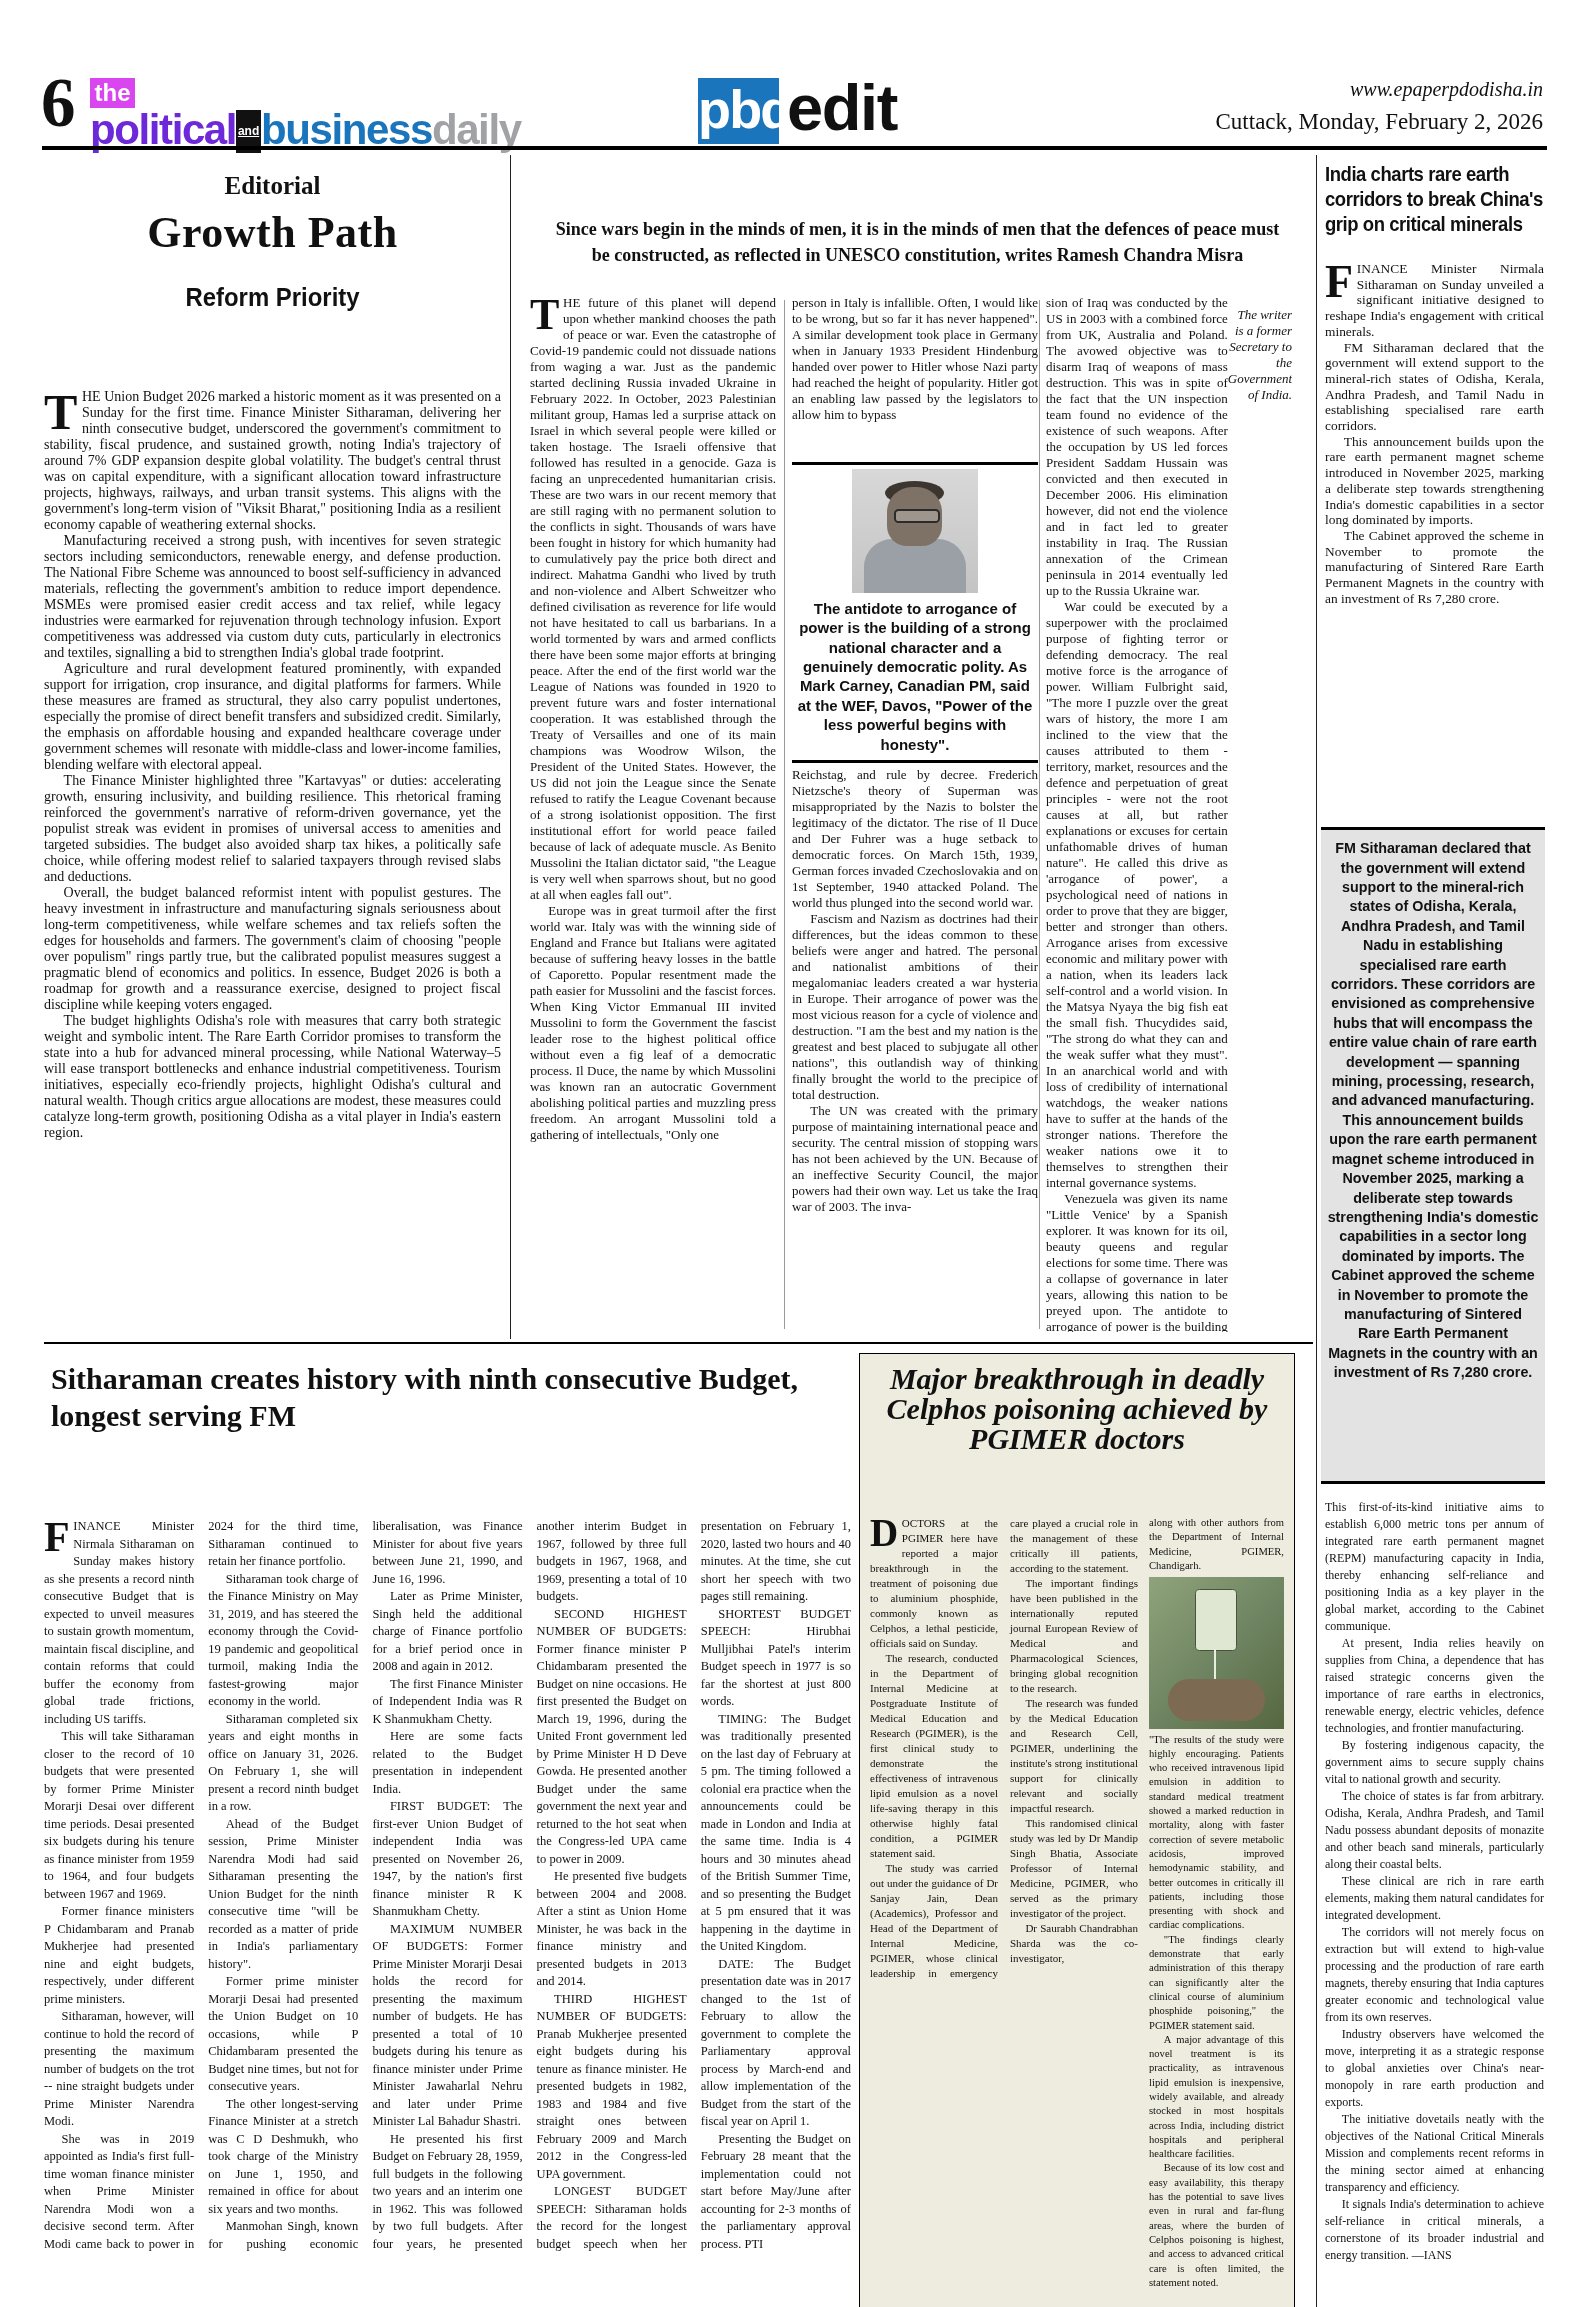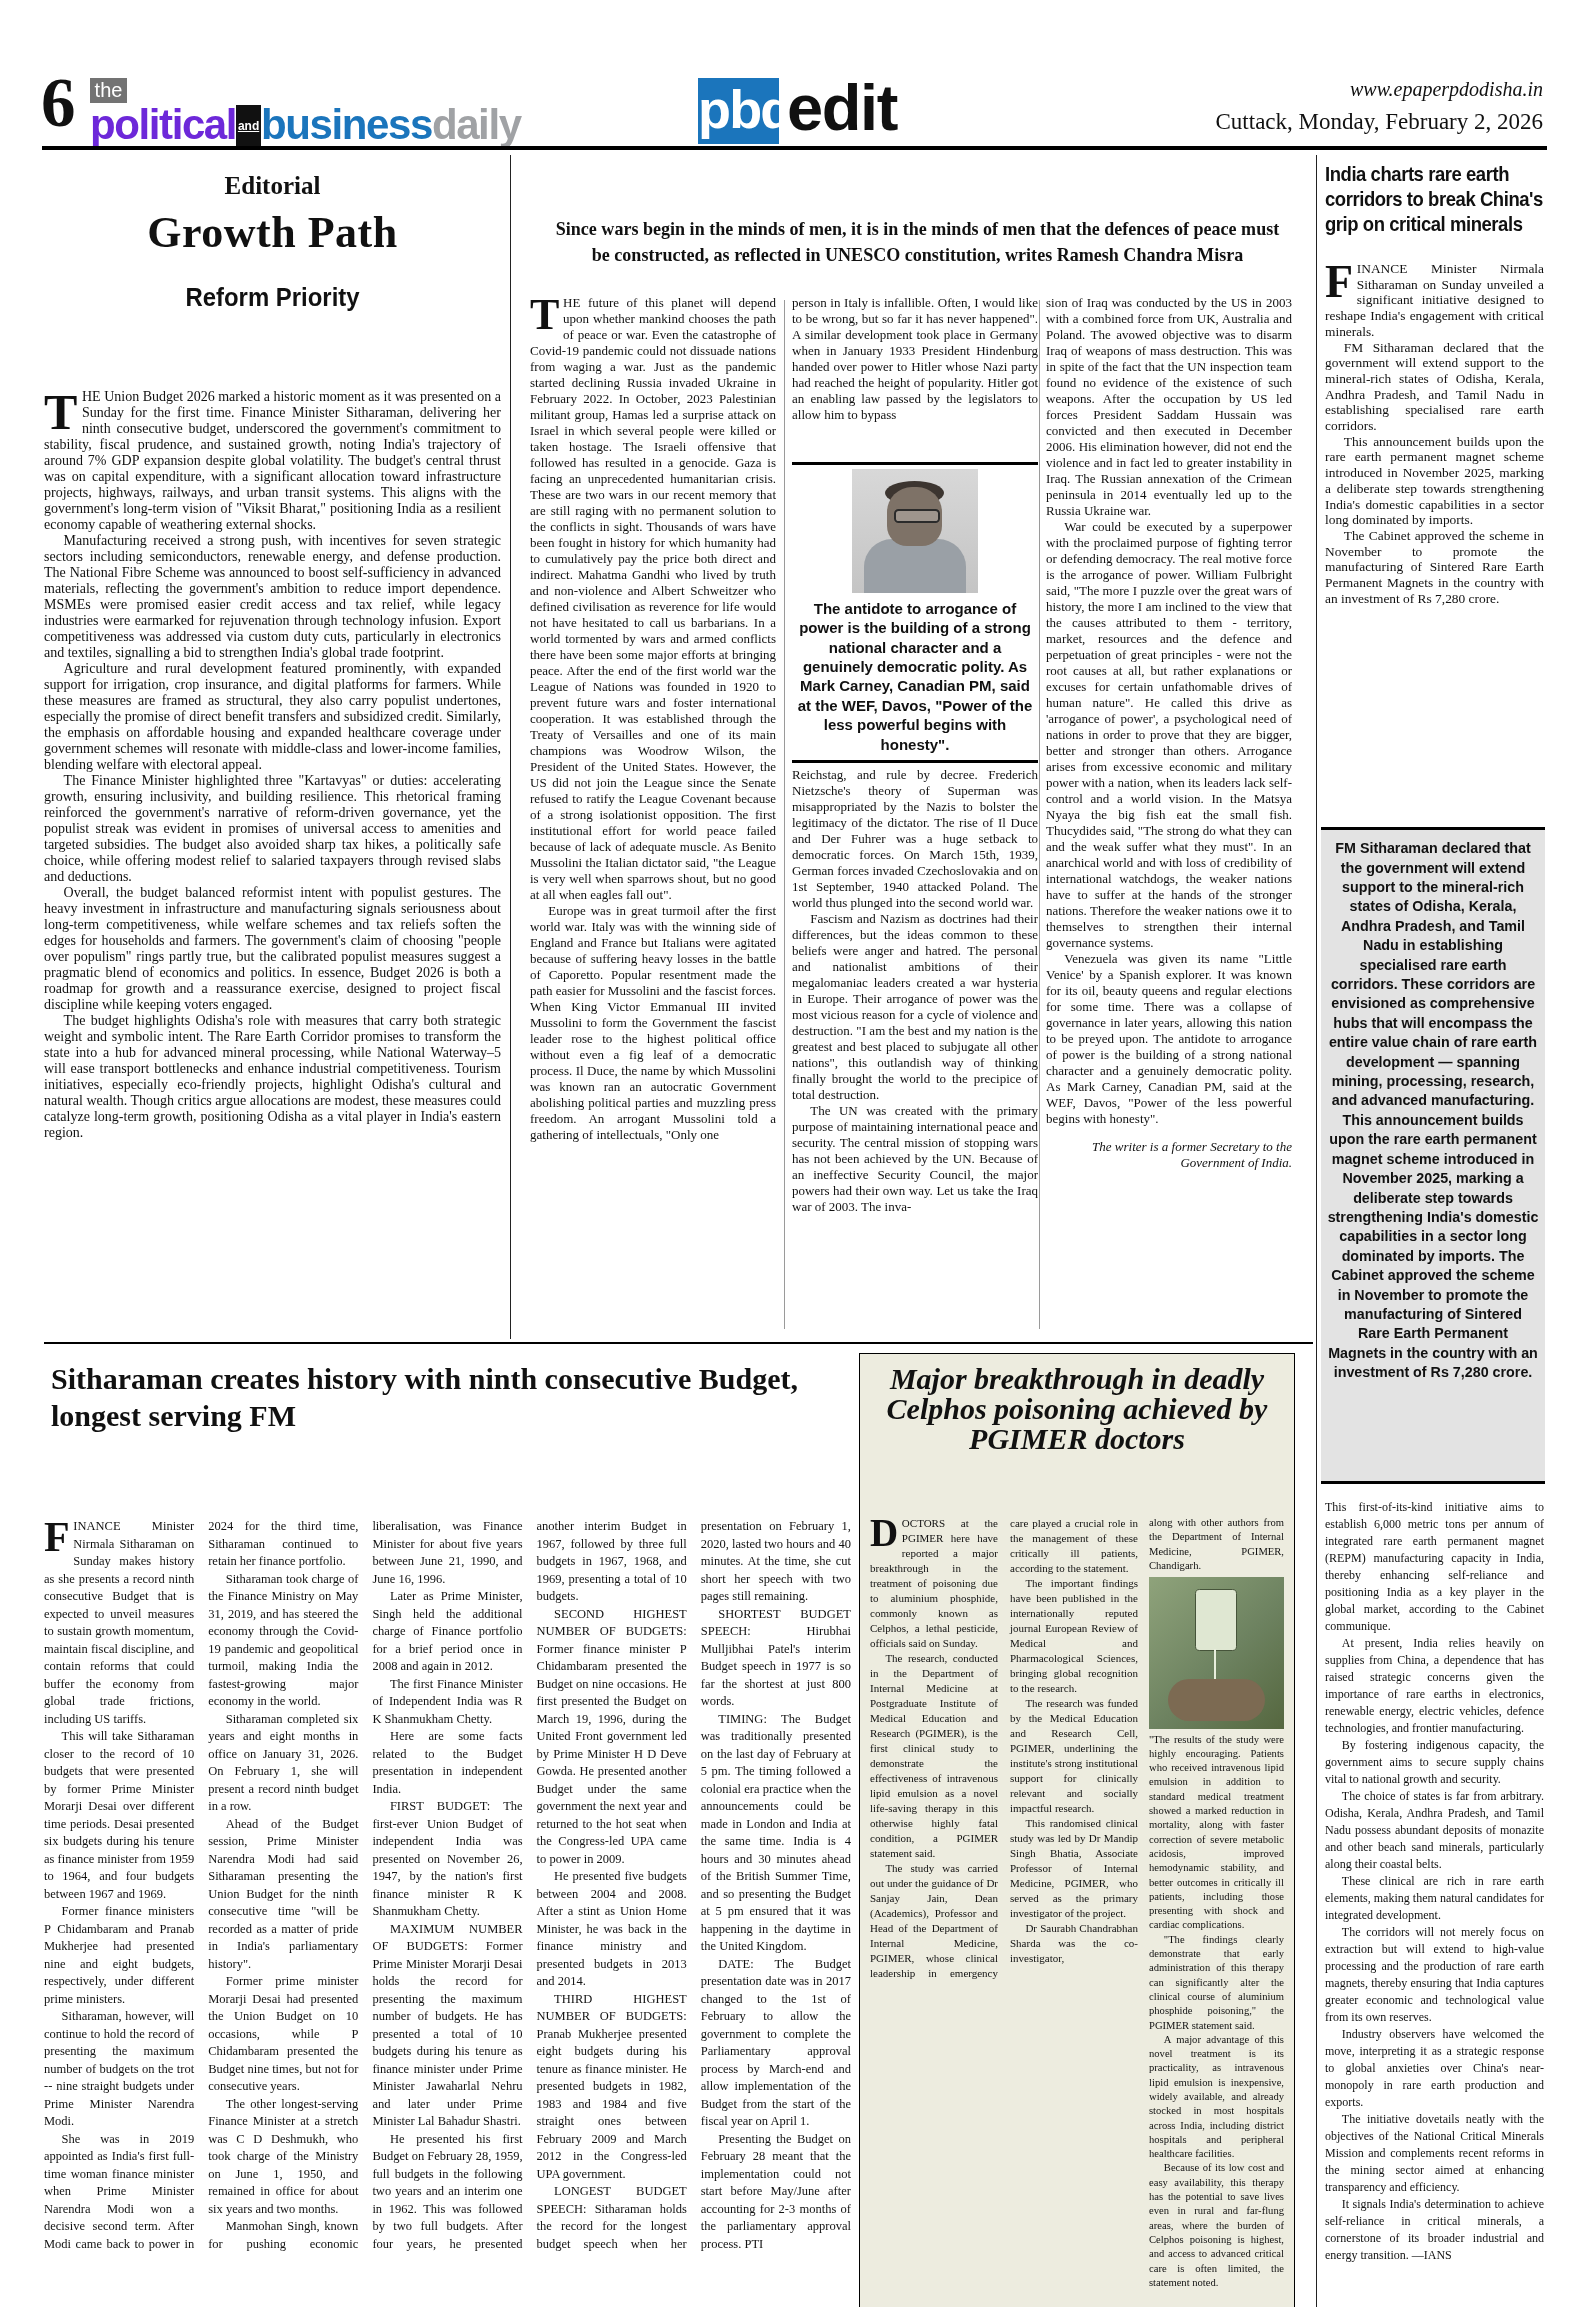--- a/index.html
+++ b/index.html
@@ -6,22 +6,22 @@
   #page{position:relative;width:1589px;height:2452px;background:#fff;color:#111;
         font-family:"Liberation Serif",serif;overflow:hidden;}
   .abs{position:absolute;}
   .sans{font-family:"Liberation Sans",sans-serif;}
   .just p{margin:0;text-align:justify;text-indent:1.4em;}
   .just p:first-child{text-indent:0;}
   .rule{background:#000;}
   
   #pageno{left:41px;top:69px;font-size:69px;line-height:69px;font-weight:bold;}
   #logo{left:90px;top:78px;width:295px;}
-  #logo .the{display:inline-block;background:#737373;color:#fff;font-weight:normal;
-       font-size:20px;padding:0.9px 4.6px;margin-bottom:0.9px;}
+  #logo .the{display:inline-block;background:#d946ef;color:#fff;font-weight:bold;
+       font-size:24px;padding:0.9px 4.6px;margin-bottom:0.9px;}
   #logo .row{font-size:42px;font-weight:bold;letter-spacing:-1.4px;line-height:42px;white-space:nowrap;}
   #logo .pol{color:#6d28d9;margin-top:31px;} #logo .and{display:inline-block;background:#111;color:#fff;
        font-size:12px;padding:0.5px 1.8px;vertical-align:8.3px;letter-spacing:0;text-decoration:underline;}
   #logo .bus{color:#1b75bc;} #logo .dai{color:#a0a2a5;font-weight:bold;}
   #pbdbox{left:698px;top:78px;width:81px;height:66px;background:#1b75bc;color:#fff;
        font-weight:bold;font-size:54px;line-height:62px;text-align:center;letter-spacing:-1.8px;}
   #editword{left:787px;top:73px;font-size:65px;line-height:69px;font-weight:bold;letter-spacing:-1.4px;}
   #site{right:46px;top:78px;font-style:italic;font-size:20px;text-align:right;}
   #dateline{right:46px;top:109px;font-size:23px;text-align:right;}
   #hrule{left:42px;top:146px;width:1505px;height:3.7px;}
@@ -31,21 +31,21 @@
   #ed-sub{left:44px;top:282px;width:457px;text-align:center;font-size:26px;font-weight:bold;
           transform:scaleX(.92);transform-origin:center;}
   #ed-body{left:44px;top:389px;width:457px;height:944px;font-size:14px;line-height:16px;overflow:hidden;}
   #ed-body p:first-child::first-letter{float:left;font-size:50px;line-height:40px;padding:2.8px 4.6px 0 0;font-weight:bold;}
   #div1{left:510px;top:155px;width:1.4px;height:1184px;background:#222;}
   
   #lead-title{left:521px;top:158px;width:791px;text-align:center;font-size:39px;font-weight:600;}
   #lead-stand{left:531px;top:216px;width:773px;text-align:center;font-size:19px;line-height:26px;
           font-weight:bold;transform:scaleX(.95);transform-origin:center;}
   .lcol{top:295px;width:246px;height:1037px;font-size:13px;line-height:16px;overflow:hidden;}
-  #lcol1{left:530px;} #lcol2{left:792px;display:flex;flex-direction:column;} #lcol3{left:1046px;display:flex;flex-direction:column;}
+  #lcol1{left:530px;} #lcol2{left:792px;display:flex;flex-direction:column;} #lcol3{left:1046px;display:flex;flex-direction:row;}
   .colrule{top:300px;width:0.9px;height:1029px;background:#9a9a9a;}
   #cr1{left:784px;} #cr2{left:1039px;}
   #lcol1 p:first-child::first-letter{float:left;font-size:44px;line-height:36px;padding:1.8px 3.7px 0 0;font-weight:bold;}
   #l2top{height:162px;overflow:hidden;flex:none;}
   #l2media{flex:none;}
   .qrule{height:3.2px;background:#000;margin:4.6px 0;}
   #photo1{width:126px;height:124px;margin:2.8px auto 4.6px auto;background:linear-gradient(#d8d8d8,#c4c4c4);
       position:relative;overflow:hidden;}
   #photo1 .head{position:absolute;left:35px;top:17.5px;width:55px;height:59px;border-radius:25px 25px 20px 20px;background:#7e7267;}
   #photo1 .hair{position:absolute;left:33px;top:12px;width:59px;height:24px;border-radius:50%;background:#3c3530;}

